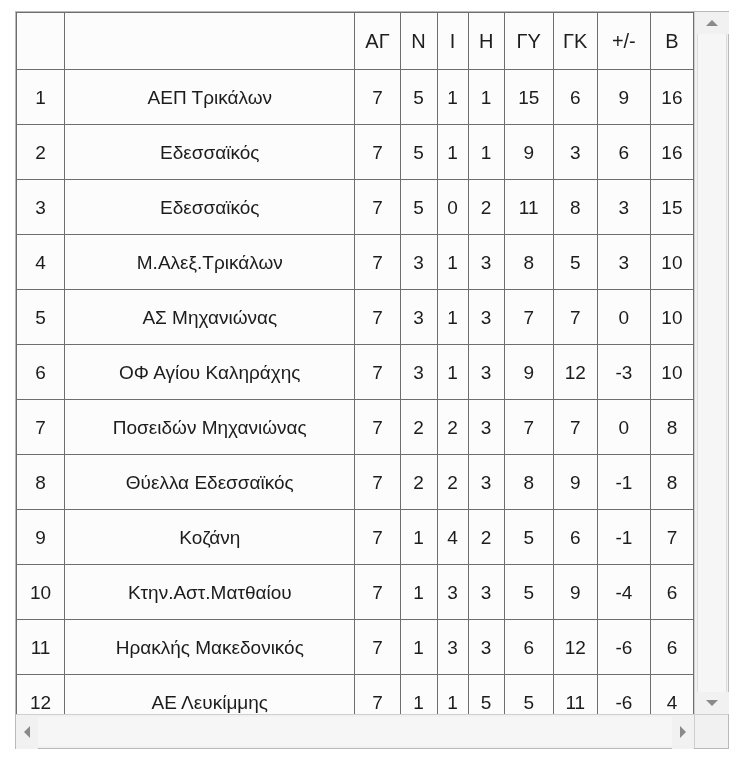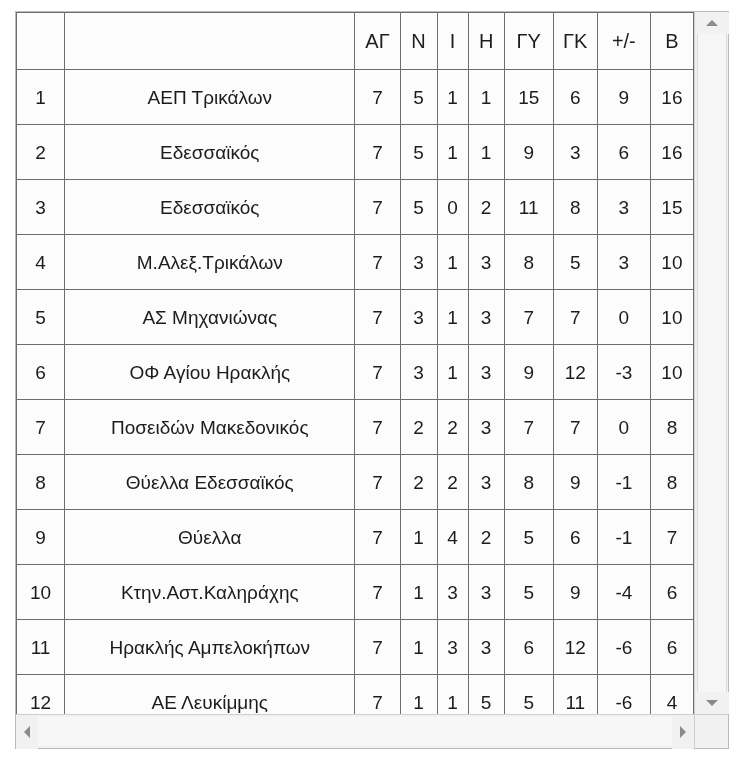--- a/index.html
+++ b/index.html
@@ -268,33 +268,33 @@
               <td class="stat-cell">3</td>
               <td class="stat-cell">1</td>
               <td class="stat-cell">3</td>
               <td class="stat-cell">7</td>
               <td class="stat-cell">7</td>
               <td class="stat-cell">0</td>
               <td class="pts-cell">10</td>
             </tr>
             <tr class="team-row">
               <td class="rank-cell">6</td>
-              <td class="team-cell">ΟΦ Αγίου Ηρακλής</td>
+              <td class="team-cell">ΟΦ Αγίου Καληράχης</td>
               <td class="stat-cell">7</td>
               <td class="stat-cell">3</td>
               <td class="stat-cell">1</td>
               <td class="stat-cell">3</td>
               <td class="stat-cell">9</td>
               <td class="stat-cell">12</td>
               <td class="stat-cell">-3</td>
               <td class="pts-cell">10</td>
             </tr>
             <tr class="team-row">
               <td class="rank-cell">7</td>
-              <td class="team-cell">Ποσειδών Μακεδονικός</td>
+              <td class="team-cell">Ποσειδών Μηχανιώνας</td>
               <td class="stat-cell">7</td>
               <td class="stat-cell">2</td>
               <td class="stat-cell">2</td>
               <td class="stat-cell">3</td>
               <td class="stat-cell">7</td>
               <td class="stat-cell">7</td>
               <td class="stat-cell">0</td>
               <td class="pts-cell">8</td>
             </tr>
             <tr class="team-row">
@@ -304,45 +304,45 @@
               <td class="stat-cell">2</td>
               <td class="stat-cell">2</td>
               <td class="stat-cell">3</td>
               <td class="stat-cell">8</td>
               <td class="stat-cell">9</td>
               <td class="stat-cell">-1</td>
               <td class="pts-cell">8</td>
             </tr>
             <tr class="team-row">
               <td class="rank-cell">9</td>
-              <td class="team-cell">Θύελλα</td>
+              <td class="team-cell">Κοζάνη</td>
               <td class="stat-cell">7</td>
               <td class="stat-cell">1</td>
               <td class="stat-cell">4</td>
               <td class="stat-cell">2</td>
               <td class="stat-cell">5</td>
               <td class="stat-cell">6</td>
               <td class="stat-cell">-1</td>
               <td class="pts-cell">7</td>
             </tr>
             <tr class="team-row">
               <td class="rank-cell">10</td>
-              <td class="team-cell">Κτην.Αστ.Καληράχης</td>
+              <td class="team-cell">Κτην.Αστ.Ματθαίου</td>
               <td class="stat-cell">7</td>
               <td class="stat-cell">1</td>
               <td class="stat-cell">3</td>
               <td class="stat-cell">3</td>
               <td class="stat-cell">5</td>
               <td class="stat-cell">9</td>
               <td class="stat-cell">-4</td>
               <td class="pts-cell">6</td>
             </tr>
             <tr class="team-row">
               <td class="rank-cell">11</td>
-              <td class="team-cell">Ηρακλής Αμπελοκήπων</td>
+              <td class="team-cell">Ηρακλής Μακεδονικός</td>
               <td class="stat-cell">7</td>
               <td class="stat-cell">1</td>
               <td class="stat-cell">3</td>
               <td class="stat-cell">3</td>
               <td class="stat-cell">6</td>
               <td class="stat-cell">12</td>
               <td class="stat-cell">-6</td>
               <td class="pts-cell">6</td>
             </tr>
             <tr class="team-row">

